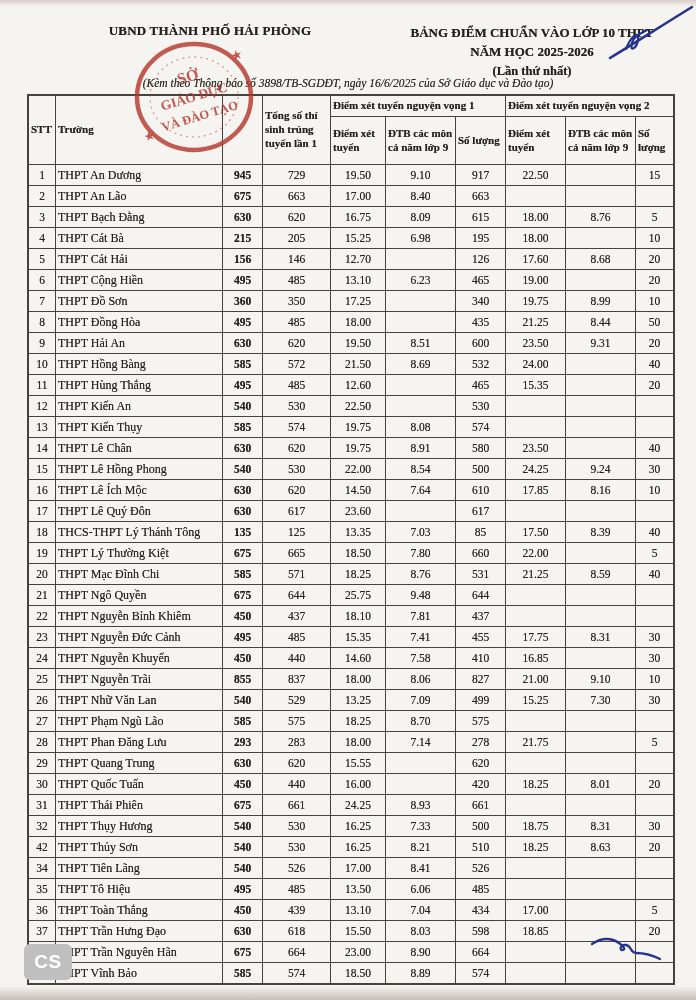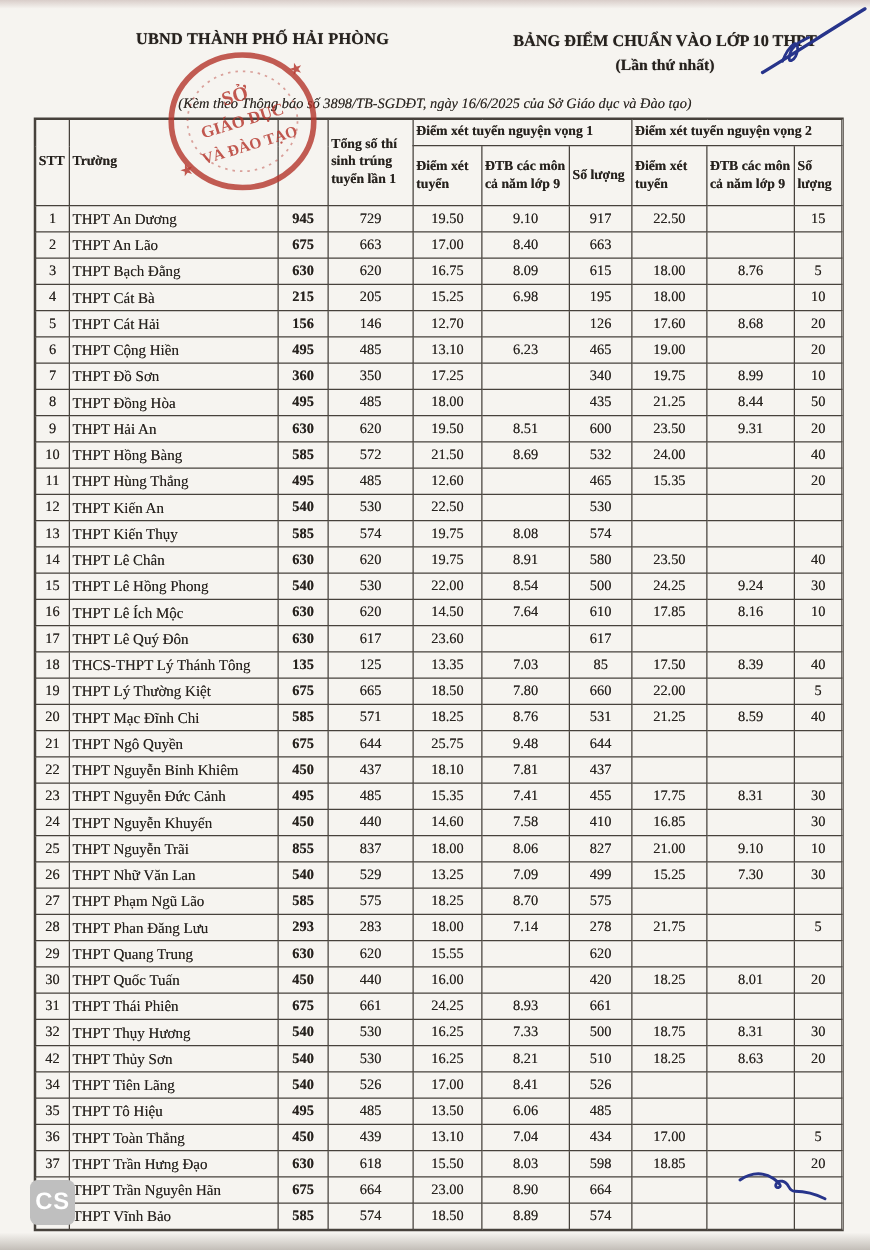--- a/index.html
+++ b/index.html
@@ -60,40 +60,41 @@
   td.c-stt{text-align:center;}
   td.c-truong{text-align:left;padding-left:5px;font-size:12px;}
   td.c-chitieu{font-weight:bold;}
   .w-stt{width:27px;}.w-truong{width:167px;}.w-chitieu{width:40px;}.w-tong{width:68px;}
   .w-n1a{width:55px;}.w-n1b{width:70px;}.w-n1c{width:50px;}
   .w-n2a{width:60px;}.w-n2b{width:70px;}.w-n2c{width:38px;}
 
   
   .footer{position:absolute;left:24px;top:944px;display:flex;align-items:center;gap:11px;z-index:4;}
   .cs-badge{
-    width:36px;height:36px;border-radius:6px;background:#bfbfbf;
+    width:48px;height:36px;border-radius:6px;background:#bfbfbf;
     color:#ffffff;font-family:"Liberation Sans",sans-serif;font-weight:bold;font-size:19px;
     display:flex;align-items:center;justify-content:center;letter-spacing:.5px;
   }
   .cs-text{
     font-family:"Liberation Sans",sans-serif;font-size:27px;color:#a9a9a9;
     letter-spacing:.3px;
   }
 </style>
 </head>
 <body>
 
 <div class="page">
 
   <div class="org-block">
     <div>UBND THÀNH PHỐ HẢI PHÒNG</div>
   </div>
 
   <div class="title-block">
     <div>BẢNG ĐIỂM CHUẨN VÀO LỚP 10 THPT</div>
+    <div>NĂM HỌC 2025-2026</div>
     <div class="title-line3">(Lần thứ nhất)</div>
   </div>
 
   <div class="subtitle">(Kèm theo Thông báo số 3898/TB-SGDĐT, ngày 16/6/2025 của Sở Giáo dục và Đào tạo)</div>
 
   <div class="stamp">
     <svg width="156" height="128" viewBox="0 0 156 128">
       <g stroke="#b5352b" fill="none" opacity="0.8">
         <ellipse cx="78" cy="64" rx="57" ry="53" stroke-width="4.5"></ellipse>
         <ellipse cx="78" cy="64" rx="44" ry="40" stroke-width="1.4" stroke-dasharray="2 4" opacity="0.55"></ellipse>

